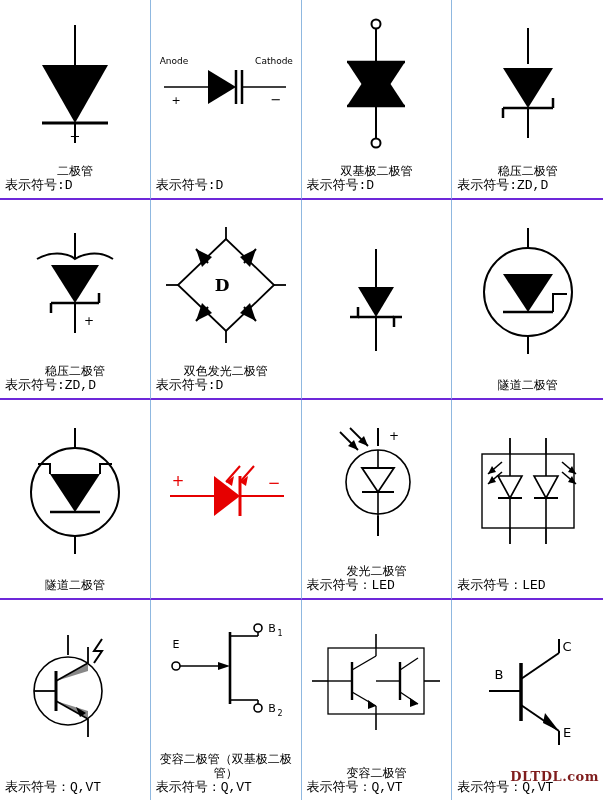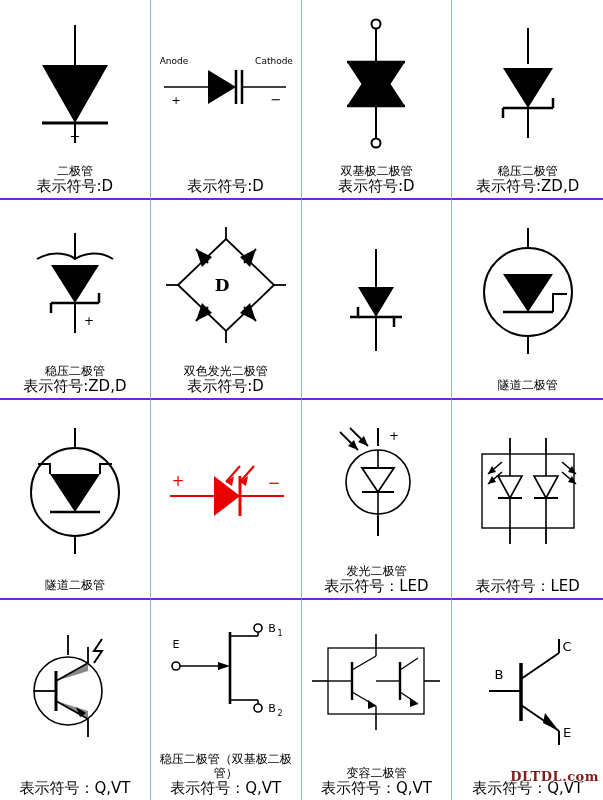--- a/index.html
+++ b/index.html
@@ -49,26 +49,27 @@
 
   .caption {
     font-size: 12px;
     line-height: 14px;
     color: #000;
     text-align: center;
     width: 96%;
     margin-bottom: 1px;
   }
   .sub {
-    font-size: 15px;
+    font-size: 13px;
     line-height: 14px;
     color: #000;
-    text-align: center;
+    text-align: left;
     width: 96%;
     margin-bottom: 3px;
+    font-family: Liberation Mono, monospace;
   }
   .watermark {
     position: absolute;
     right: 4px;
     bottom: 16px;
     font-family: "DejaVu Serif", "Liberation Serif", serif;
     font-size: 13px;
     font-weight: bold;
     color: #7f1d1d;
     letter-spacing: 0.5px;
@@ -345,21 +346,21 @@
         <line x1="102" y1="18" x2="102" y2="14" stroke="#000" stroke-width="1.6"></line>
         <line x1="102" y1="82" x2="102" y2="86" stroke="#000" stroke-width="1.6"></line>
         <circle cx="102" cy="10" r="4" fill="none" stroke="#000" stroke-width="1.6"></circle>
         <circle cx="102" cy="90" r="4" fill="none" stroke="#000" stroke-width="1.6"></circle>
         <text x="116" y="14" font-size="11" text-anchor="middle" fill="#000" font-family="DejaVu Sans, sans-serif">B</text>
         <text x="124" y="18" font-size="8" text-anchor="middle" fill="#000" font-family="DejaVu Sans, sans-serif">1</text>
         <text x="116" y="94" font-size="11" text-anchor="middle" fill="#000" font-family="DejaVu Sans, sans-serif">B</text>
         <text x="124" y="98" font-size="8" text-anchor="middle" fill="#000" font-family="DejaVu Sans, sans-serif">2</text>
       </svg>
     </div>
-    <div class="caption">稳压二极管（双基极二极管）</div>
+    <div class="caption">变容二极管（双基极二极管）</div>
     <div class="sub">表示符号：Q,VT</div>
   </div>
 
   <div class="cell">
     <div class="sym">
       <svg width="140" height="110" viewBox="0 0 140 110">
         <rect x="22" y="18" width="96" height="66" fill="none" stroke="#000" stroke-width="1.3"></rect>
         <line x1="70" y1="4" x2="70" y2="18" stroke="#000" stroke-width="1.6"></line>
         <line x1="70" y1="84" x2="70" y2="100" stroke="#000" stroke-width="1.6"></line>
         <line x1="6" y1="51" x2="22" y2="51" stroke="#000" stroke-width="1.6"></line>

